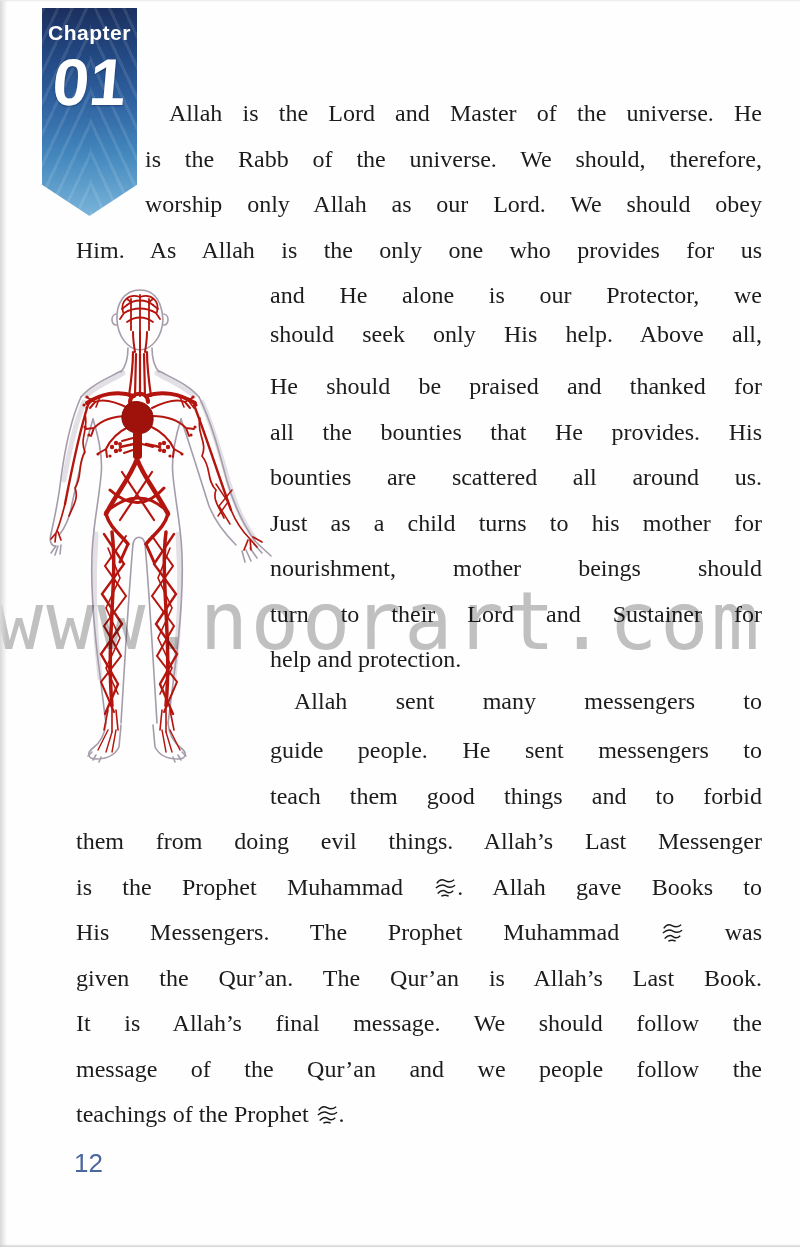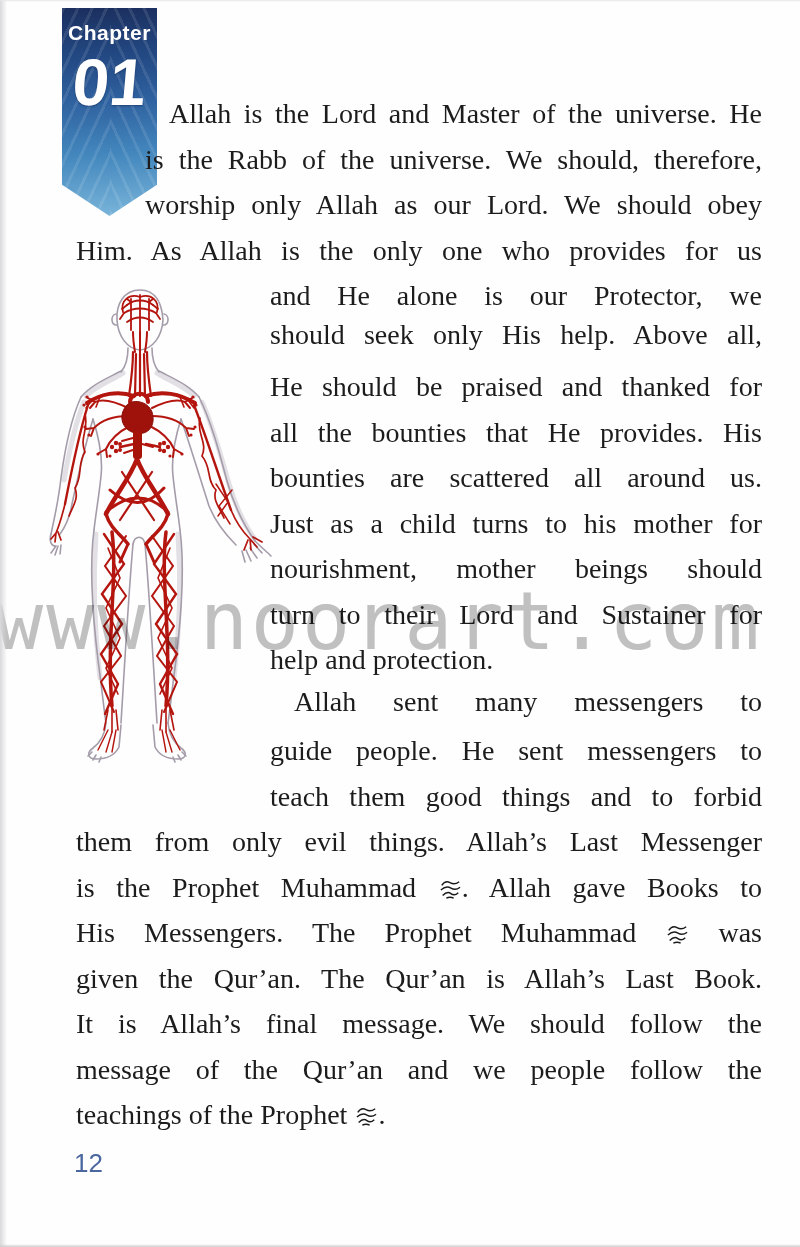--- a/index.html
+++ b/index.html
@@ -11,33 +11,33 @@
              background:linear-gradient(90deg,#d9d8db 0%,rgba(255,255,255,0) 100%);}
   .edge-bottom{position:absolute;left:0;bottom:0;width:100%;height:3px;z-index:40;
              background:linear-gradient(0deg,#cscfcf,rgba(255,255,255,0));
              background:linear-gradient(0deg,#cfcfcf,rgba(255,255,255,0));}
   .edge-top{position:absolute;left:0;top:0;width:100%;height:2px;z-index:40;
              background:linear-gradient(180deg,#e7e6e8,rgba(255,255,255,0));}
 
   
   .ribbon{position:absolute;left:42px;top:8px;width:95px;height:208px;z-index:8;
           clip-path:polygon(0 0,100% 0,100% 85%,50% 100%,0 85%);
-          background:linear-gradient(178deg,#1b2f5e 0%,#224781 22%,#2f62a0 45%,#4387bd 70%,#7ab5da 100%);margin-left:20px;}
+          background:linear-gradient(178deg,#1b2f5e 0%,#224781 22%,#2f62a0 45%,#4387bd 70%,#7ab5da 100%);}
   .ribbon::before,.ribbon::after{content:"";position:absolute;top:0;height:100%;width:50%;pointer-events:none;}
   .ribbon::before{left:0;background:repeating-linear-gradient(115deg,rgba(255,255,255,.10) 0 3px,rgba(255,255,255,0) 3px 13px);}
   .ribbon::after{right:0;background:repeating-linear-gradient(65deg,rgba(255,255,255,.10) 0 3px,rgba(255,255,255,0) 3px 13px);}
   .ribbon-label{position:absolute;top:13px;left:0;width:100%;text-align:center;z-index:2;
           font:600 21px "Liberation Sans",sans-serif;color:#ffffff;letter-spacing:.5px;}
   .ribbon-number{position:absolute;top:36px;left:0;width:100%;text-align:center;z-index:2;
           font:bold 66px "Liberation Sans",sans-serif;color:#ffffff;transform:skewX(-5deg);
           text-shadow:0 1px 2px rgba(10,25,60,.45);}
 
   
   .line{position:absolute;height:46px;line-height:45.5px;z-index:10;
-        font-size:28px;color:#1c1c1c;
+        font-size:24px;color:#1c1c1c;
         text-align:justify;text-align-last:justify;}
   .l-full{left:76px;width:686px;}
   .l-rib{left:145px;width:617px;}
   .l-wrap{left:270px;width:492px;}
   .ind{text-indent:24px;}
   .last{text-align-last:left;}
   .pbuh{display:inline-block;width:24px;height:22px;vertical-align:-3px;}
 
   
   .figure{position:absolute;left:48px;top:278px;width:230px;height:490px;z-index:5;}
@@ -186,21 +186,21 @@
 <div class="line l-wrap" style="top:364px">He should be praised and thanked for</div>
 <div class="line l-wrap" style="top:409.5px">all the bounties that He provides. His</div>
 <div class="line l-wrap" style="top:455px">bounties are scattered all around us.</div>
 <div class="line l-wrap" style="top:500.5px">Just as a child turns to his mother for</div>
 <div class="line l-wrap" style="top:546px">nourishment, mother beings should</div>
 <div class="line l-wrap" style="top:591.5px">turn to their Lord and Sustainer for</div>
 <div class="line l-wrap last" style="top:637px">help and protection.</div>
 <div class="line l-wrap ind" style="top:679px">Allah sent many messengers to</div>
 <div class="line l-wrap" style="top:728px">guide people. He sent messengers to</div>
 <div class="line l-wrap" style="top:773.5px">teach them good things and to forbid</div>
-<div class="line l-full" style="top:819px">them from only evil things. Allah’s Last Messenger</div>
+<div class="line l-full" style="top:819px">them from doing evil things. Allah’s Last Messenger</div>
 <div class="line l-full" style="top:864.5px">is the Prophet Muhammad <span class="pbuh"><svg viewBox="0 0 26 24" width="24" height="22">
         <path d="M4 8 Q8 2 13 5 Q18 8 23 4 M3 13 Q9 8 14 11 Q19 14 24 10 M5 19 Q10 14 14 17 Q18 20 22 16 M9 22 Q13 20 17 22" fill="none" stroke="#1a1a1a" stroke-width="1.5"></path>
       </svg></span>. Allah gave Books to</div>
 <div class="line l-full" style="top:910px">His Messengers. The Prophet Muhammad <span class="pbuh"><svg viewBox="0 0 26 24" width="24" height="22">
         <path d="M4 8 Q8 2 13 5 Q18 8 23 4 M3 13 Q9 8 14 11 Q19 14 24 10 M5 19 Q10 14 14 17 Q18 20 22 16 M9 22 Q13 20 17 22" fill="none" stroke="#1a1a1a" stroke-width="1.5"></path>
       </svg></span> was</div>
 <div class="line l-full" style="top:955.5px">given the Qur’an. The Qur’an is Allah’s Last Book.</div>
 <div class="line l-full" style="top:1001px">It is Allah’s final message. We should follow the</div>
 <div class="line l-full" style="top:1046.5px">message of the Qur’an and we people follow the</div>
 <div class="line l-full last" style="top:1092px">teachings of the Prophet <span class="pbuh"><svg viewBox="0 0 26 24" width="24" height="22">

